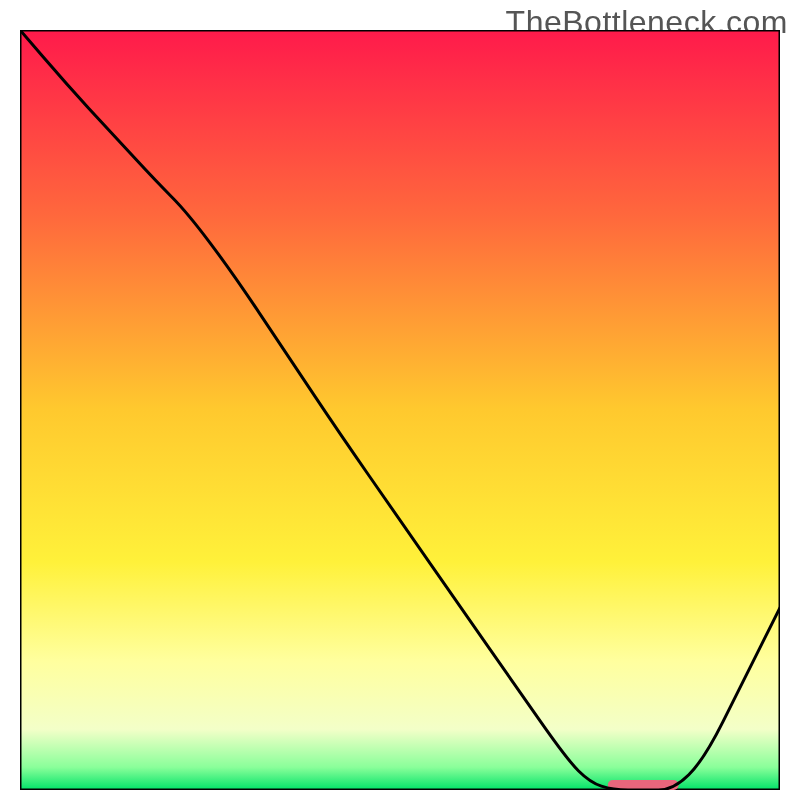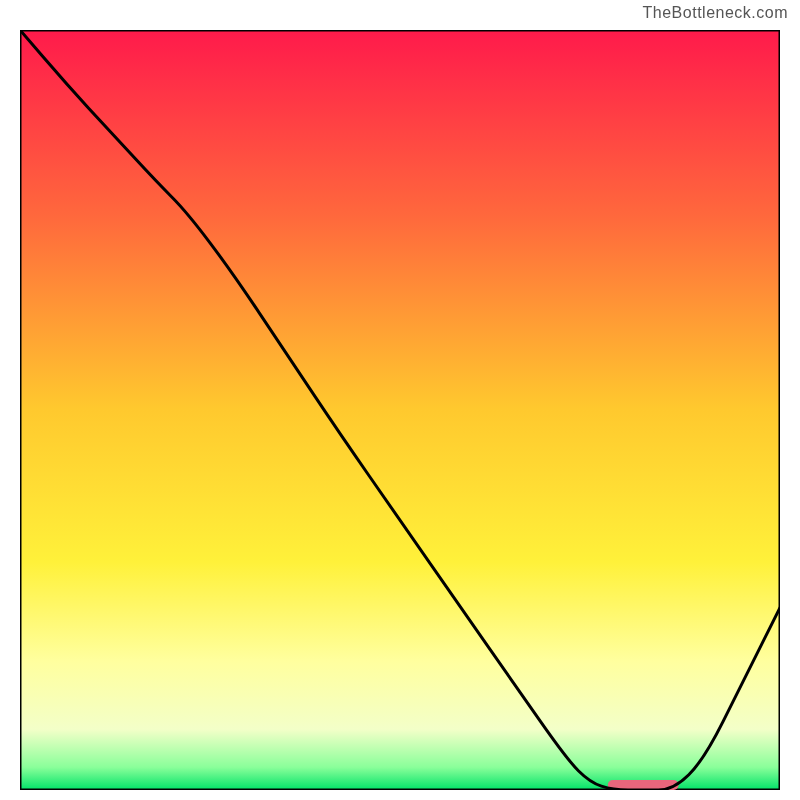--- a/index.html
+++ b/index.html
@@ -13,21 +13,21 @@
   }
   .stage {
     position: relative;
     width: 800px;
     height: 800px;
   }
   .watermark {
     position: absolute;
     top: 4px;
     right: 12px;
-    font-size: 16px;
+    font-size: 32px;
     font-weight: 500;
     color: #555;
     letter-spacing: 0.5px;
     user-select: none;
   }
   .plot-wrap {
     position: absolute;
     left: 20px;
     top: 30px;
     width: 760px;  

